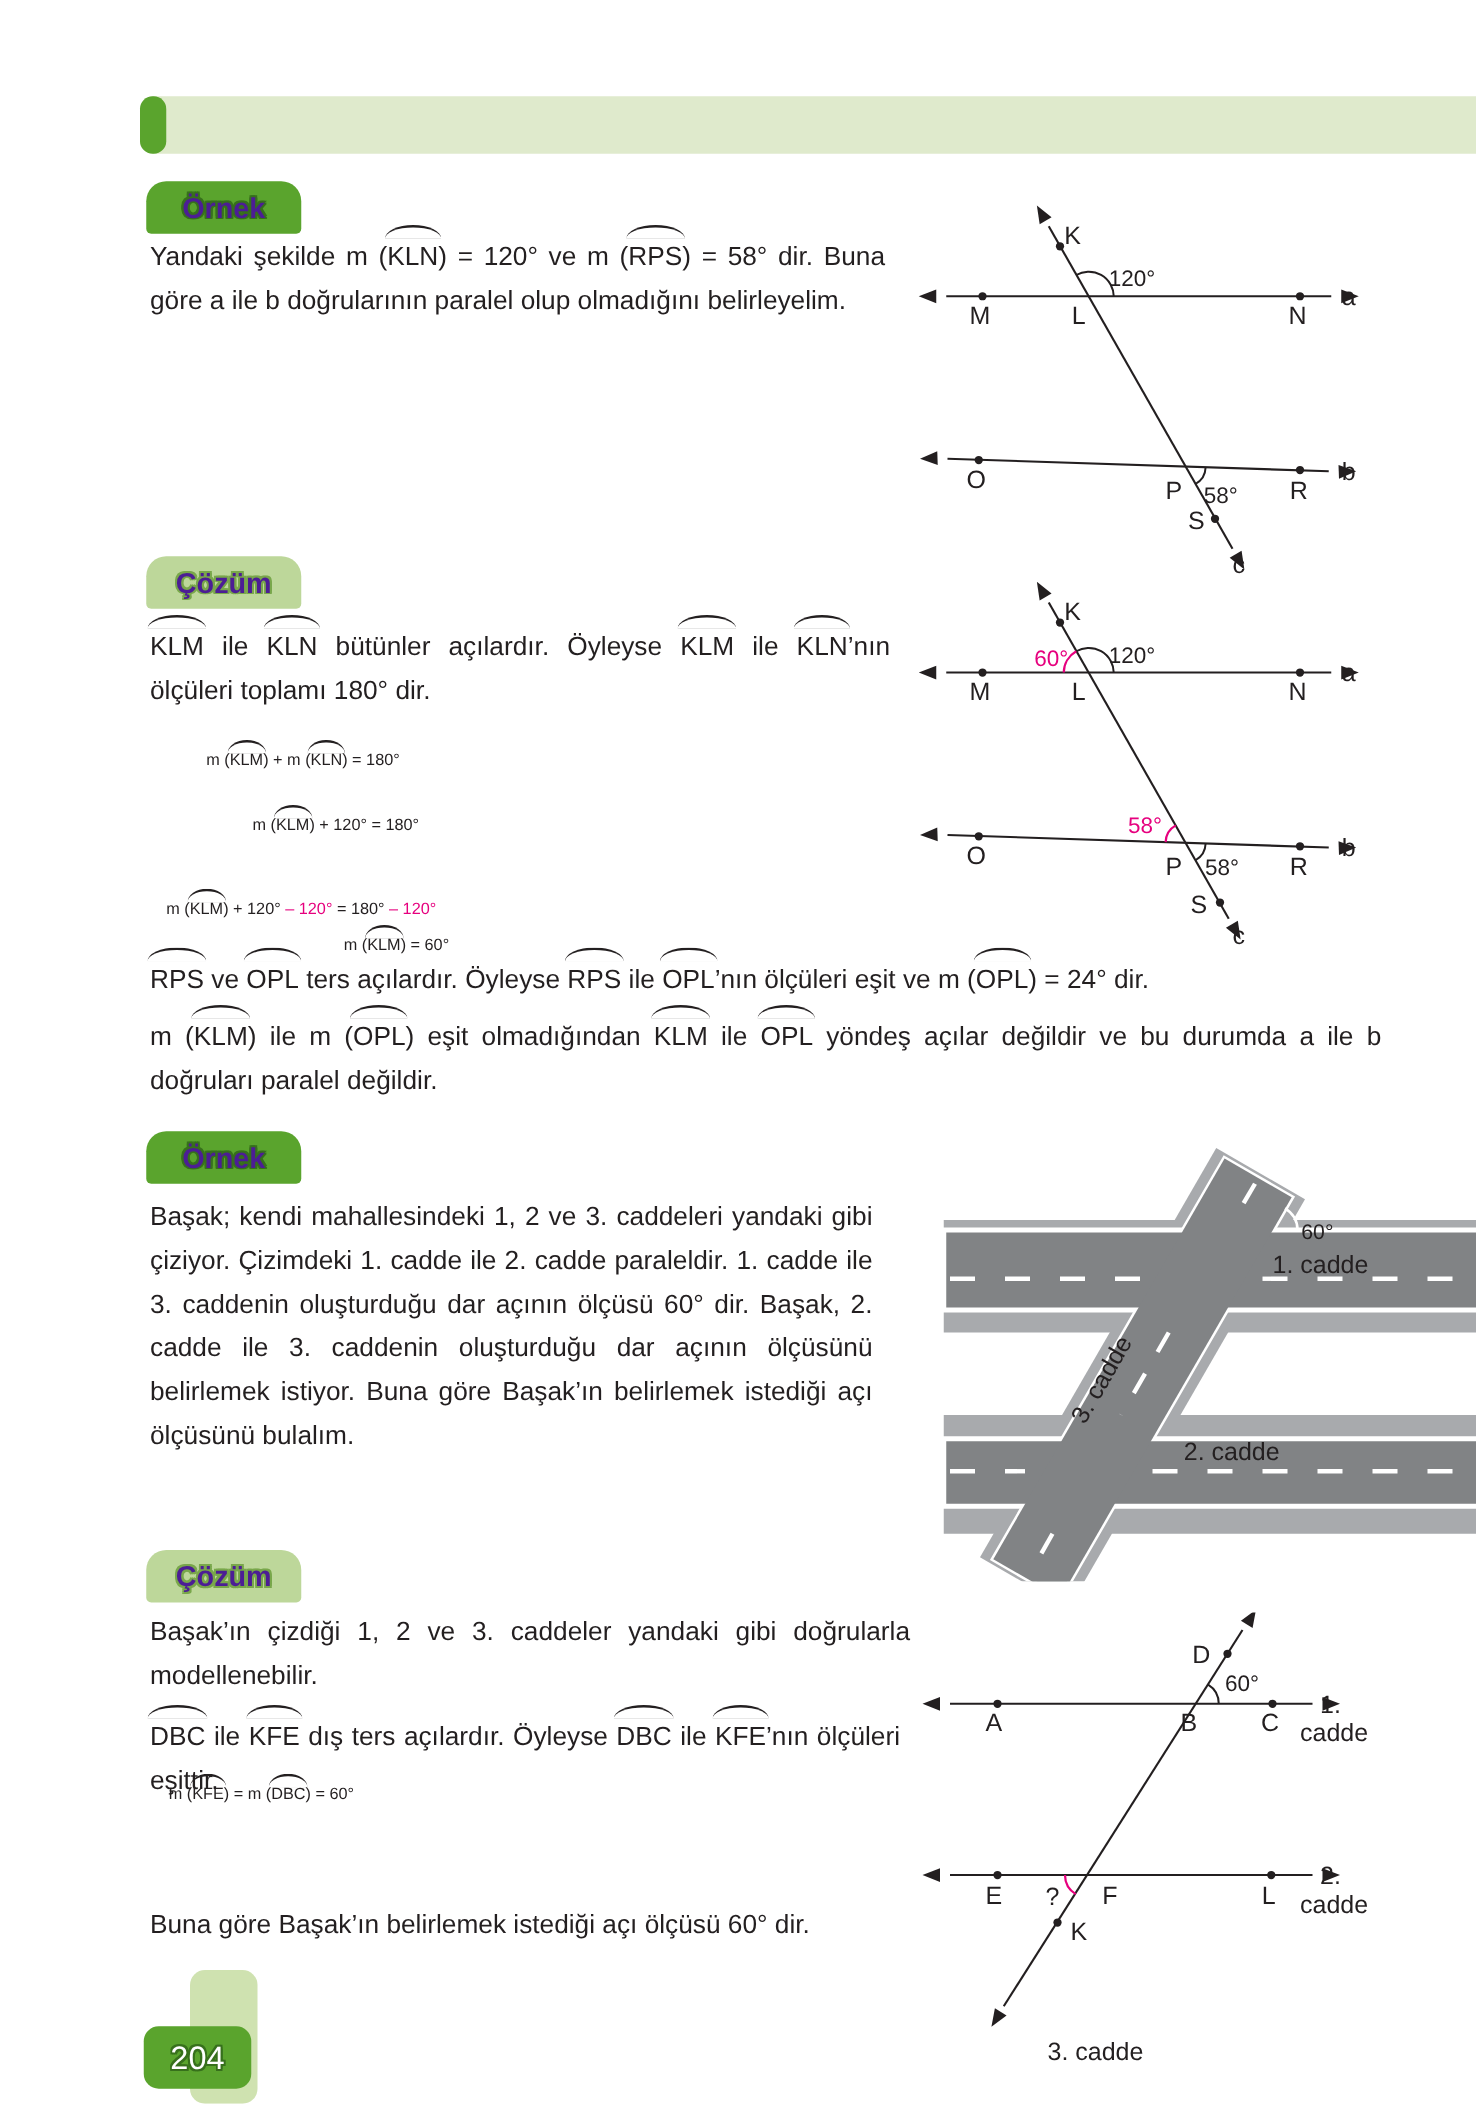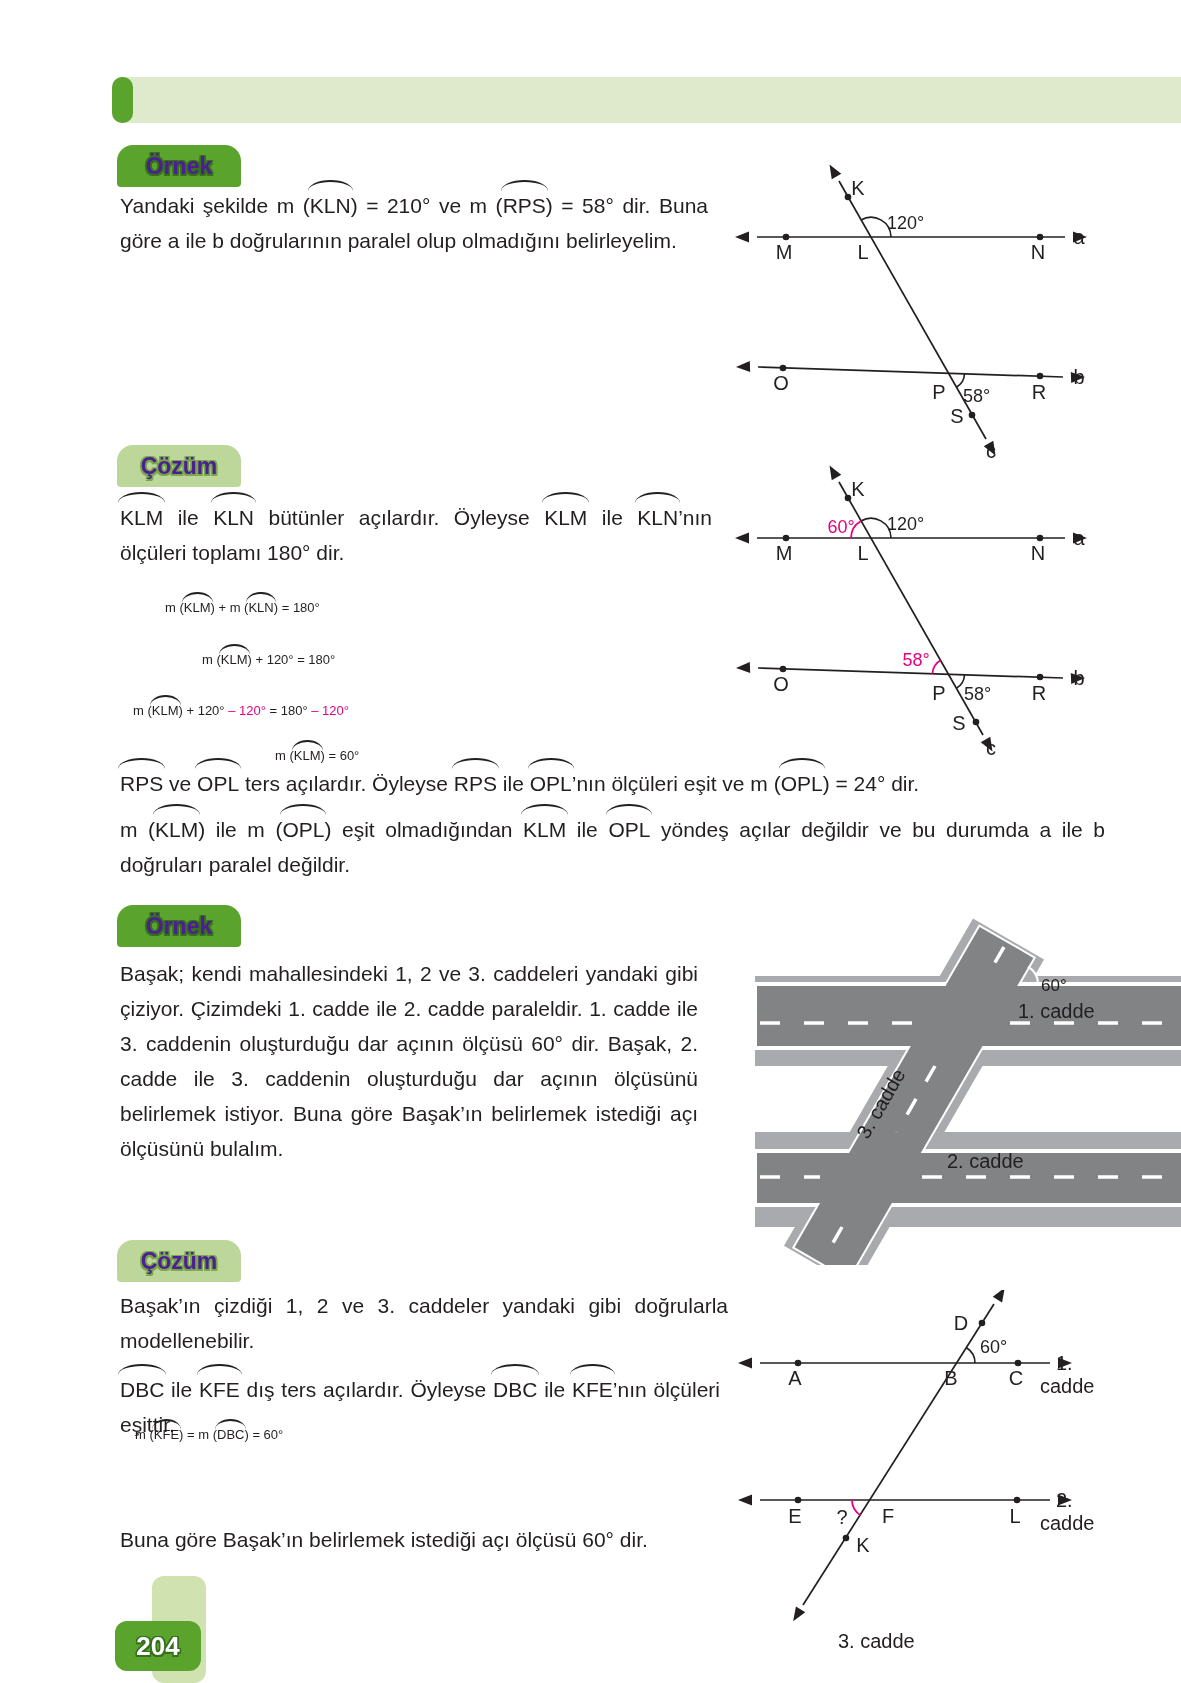--- a/index.html
+++ b/index.html
@@ -28,33 +28,33 @@
   .hat::before{content:"";position:absolute;left:-2px;right:-2px;top:-8px;height:9px;
                border-top:2px solid #231f20;border-radius:50% 50% 0 0 / 100% 100% 0 0;}
   
   svg text{font-family:"Liberation Sans",sans-serif;fill:#231f20;}
   .lbl{font-size:20px;}
   .ang{font-size:18px;}
   .mg{fill:#e6007e;}
   
   .pagenum-back{left:152px;top:1576px;width:54px;height:107px;background:#cfe2b0;border-radius:12px;}
   .pagenum{left:115px;top:1621px;width:86px;height:50px;line-height:50px;text-align:center;
-           background:#5aa42d;border-radius:12px;color:#fff;font-size:26px;font-weight:bold;
+           background:#5aa42d;border-radius:12px;color:#fff;font-size:26px;font-weight:normal;
            text-shadow:-1.5px -1.5px 0 #37701c,1.5px -1.5px 0 #37701c,-1.5px 1.5px 0 #37701c,
                 1.5px 1.5px 0 #37701c,0 -1.5px 0 #37701c,0 1.5px 0 #37701c,
                 -1.5px 0 0 #37701c,1.5px 0 0 #37701c;}
 </style>
 </head>
 <body>
 
 <div class="abs topbar"></div>
 <div class="abs topbar-pill"></div>
 
 <div class="abs badge dark" style="top:145px;">Örnek</div>
-<div class="abs para rich" style="left:120px;top:188px;width:588px;"><span>Yandaki şekilde m (</span><span class="hat">KLN</span><span>) = 210° ve m (</span><span class="hat">RPS</span><span>) = 58° dir. Buna göre a ile b doğrularının paralel olup olmadığını belirleyelim.</span></div>
+<div class="abs para rich" style="left:120px;top:188px;width:588px;"><span>Yandaki şekilde m (</span><span class="hat">KLN</span><span>) = 120° ve m (</span><span class="hat">RPS</span><span>) = 58° dir. Buna göre a ile b doğrularının paralel olup olmadığını belirleyelim.</span></div>
 
 <svg class="abs" style="left:700px;top:160px;" width="481" height="310" viewBox="0 0 481 310">
   <g stroke="#231f20" stroke-width="1.7">
     <line x1="57" y1="77" x2="365" y2="77"></line>
     <line x1="58" y1="207" x2="363" y2="217"></line>
     <line x1="139" y1="21" x2="286" y2="279"></line>
   </g>
   <g fill="#231f20">
     <path d="M0,-11 L5.5,3 L-5.5,3 Z" transform="translate(46,77) rotate(-90)"></path>
     <path d="M0,-11 L5.5,3 L-5.5,3 Z" transform="translate(376,77) rotate(90)"></path>
@@ -85,21 +85,21 @@
   <text class="lbl" x="379" y="224" text-anchor="middle">b</text>
   <text class="ang" x="263" y="242">58°</text>
   <text class="lbl" x="257" y="263" text-anchor="middle">S</text>
   <text class="lbl" x="291" y="298" text-anchor="middle">c</text>
 </svg>
 
 <div class="abs badge light" style="top:445px;">Çözüm</div>
 <div class="abs para rich" style="left:120px;top:500px;width:592px;"><span class="hat">KLM</span><span> ile </span><span class="hat">KLN</span><span> bütünler açılardır. Öyleyse </span><span class="hat">KLM</span><span> ile </span><span class="hat">KLN</span><span>’nın ölçüleri toplamı 180° dir.</span></div>
 <div class="abs eq rich" style="left:165px;top:600px;"><span>m (</span><span class="hat">KLM</span><span>) + m (</span><span class="hat">KLN</span><span>) = 180°</span></div>
 <div class="abs eq rich" style="left:202px;top:652px;"><span>m (</span><span class="hat">KLM</span><span>) + 120° = 180°</span></div>
-<div class="abs eq rich" style="left:133px;top:703px;"><span>m (</span><span class="hat">KLM</span><span>) + 120° </span><span class="mag">– 120°</span><span> = 180° </span><span class="mag">– 120°</span></div>
+<div class="abs eq rich" style="left:133px;top:719px;"><span>m (</span><span class="hat">KLM</span><span>) + 120° </span><span class="mag">– 120°</span><span> = 180° </span><span class="mag">– 120°</span></div>
 <div class="abs eq rich" style="left:259px;top:748px;margin-left:16px;"><span>m (</span><span class="hat">KLM</span><span>) = 60°</span></div>
 
 <svg class="abs" style="left:700px;top:440px;" width="481" height="320" viewBox="0 0 481 320">
   <g stroke="#231f20" stroke-width="1.7">
     <line x1="57" y1="98" x2="365" y2="98"></line>
     <line x1="58" y1="228" x2="363" y2="238"></line>
     <line x1="139" y1="42" x2="283" y2="295"></line>
   </g>
   <g fill="#231f20">
     <path d="M0,-11 L5.5,3 L-5.5,3 Z" transform="translate(46,98) rotate(-90)"></path>

